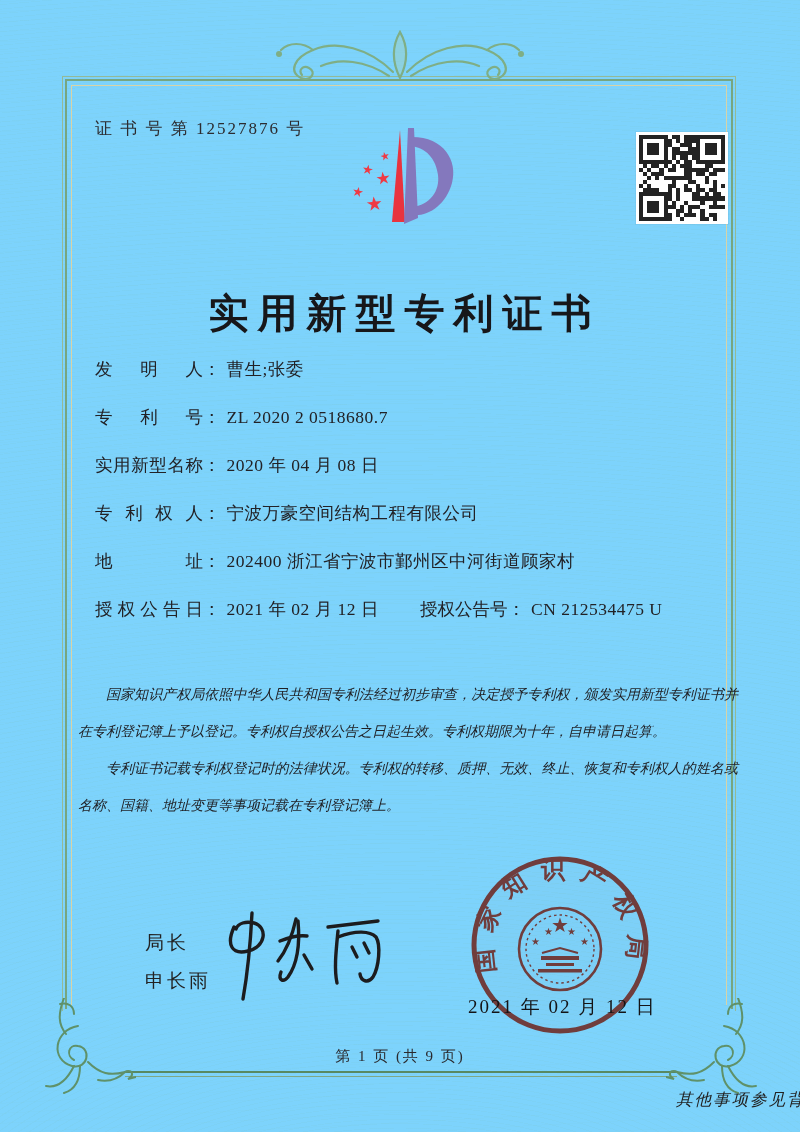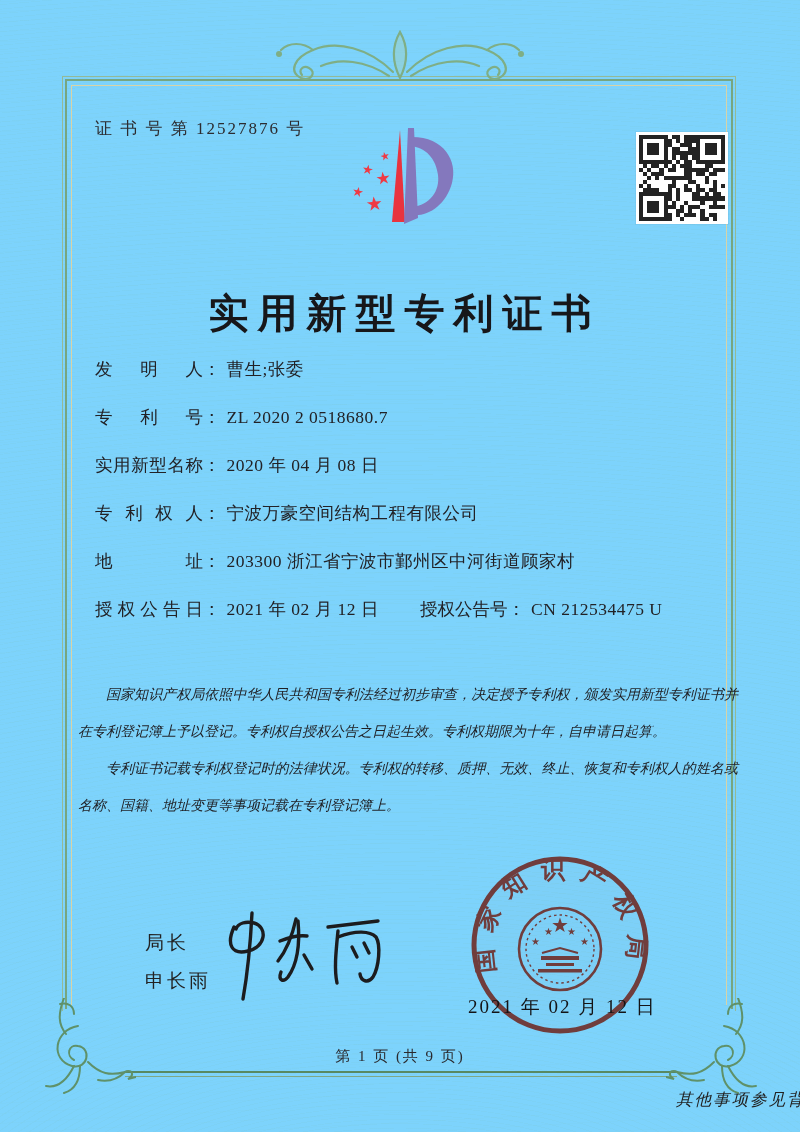--- a/index.html
+++ b/index.html
@@ -570,21 +570,21 @@
     <div class="frow">
       <span class="f-label">专利号</span><span class="f-colon">：</span><span class="f-value">ZL 2020 2 0518680.7</span>
     </div>
     <div class="frow">
       <span class="f-label">实用新型名称</span><span class="f-colon">：</span><span class="f-value">2020 年 04 月 08 日</span>
     </div>
     <div class="frow">
       <span class="f-label">专利权人</span><span class="f-colon">：</span><span class="f-value">宁波万豪空间结构工程有限公司</span>
     </div>
     <div class="frow">
-      <span class="f-label">地址</span><span class="f-colon">：</span><span class="f-value">203300 浙江省宁波市鄞州区中河街道顾家村</span>
+      <span class="f-label">地址</span><span class="f-colon">：</span><span class="f-value">202400 浙江省宁波市鄞州区中河街道顾家村</span>
     </div>
     <div class="frow">
       <span class="f-label">授权公告日</span><span class="f-colon">：</span><span class="f-value">2021 年 02 月 12 日</span>
       <span class="grant-no">
         <span>授权公告号</span><span class="f-colon">：</span><span class="f-value">CN 212534475 U</span>
       </span>
     </div>
   </div>
 
   <div class="paras">

